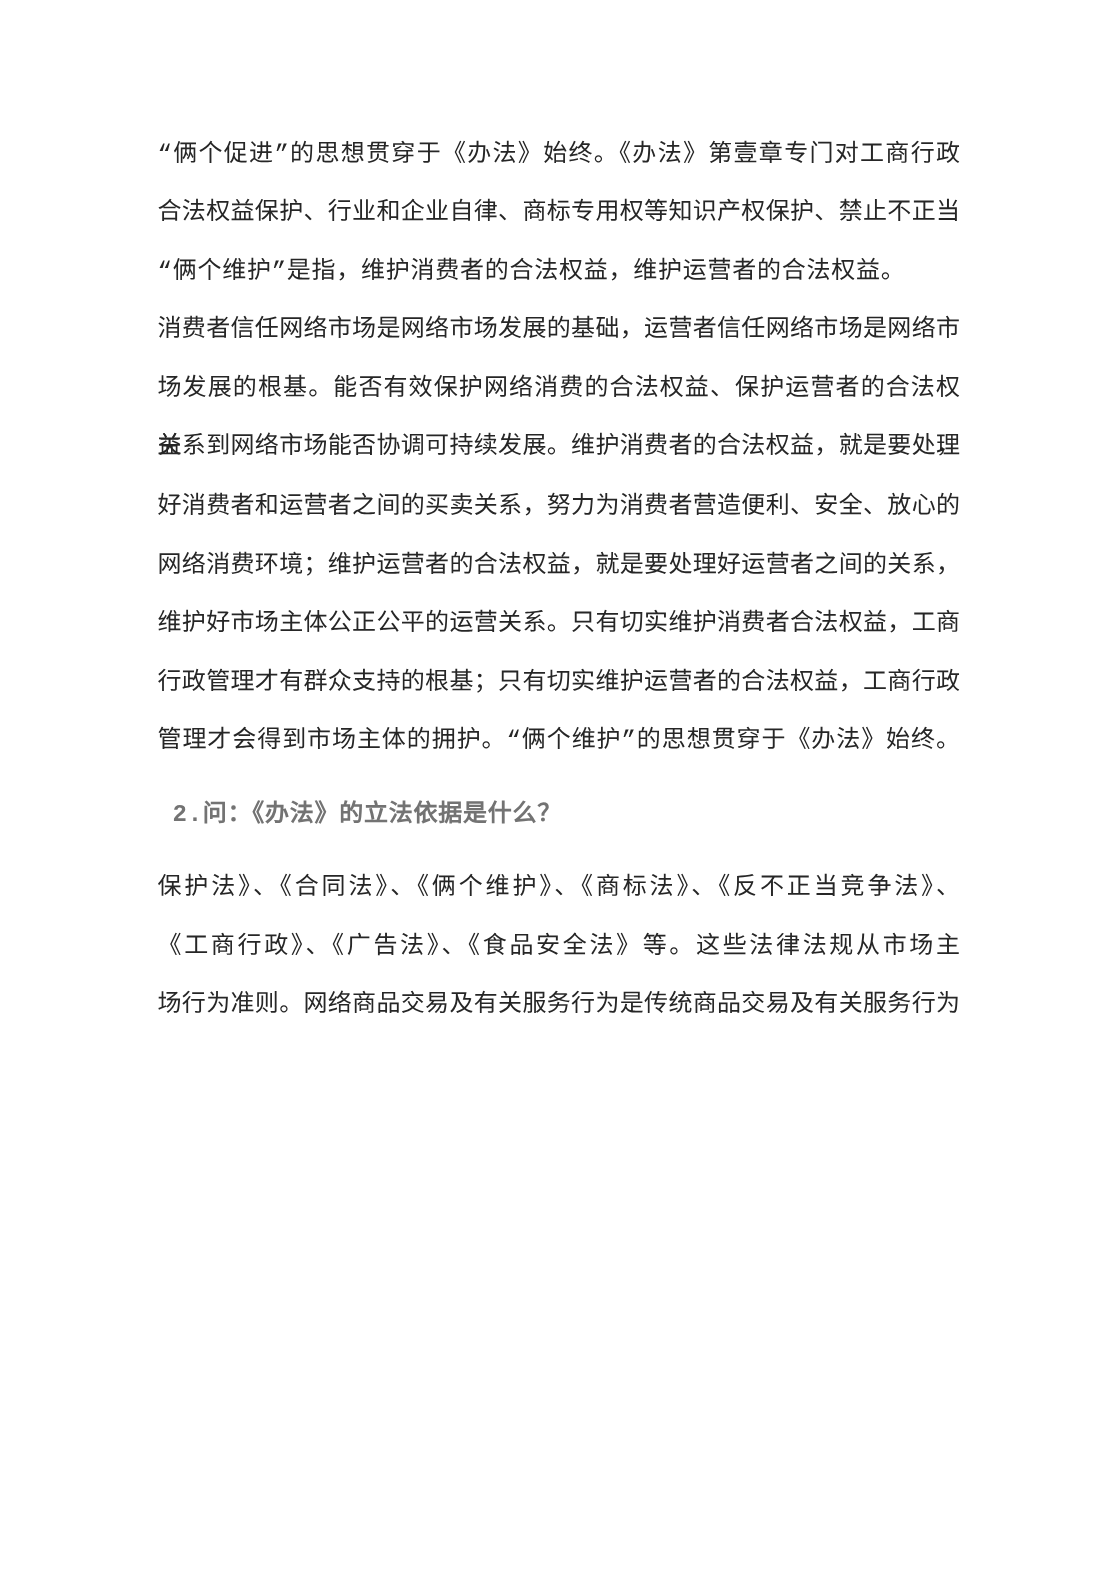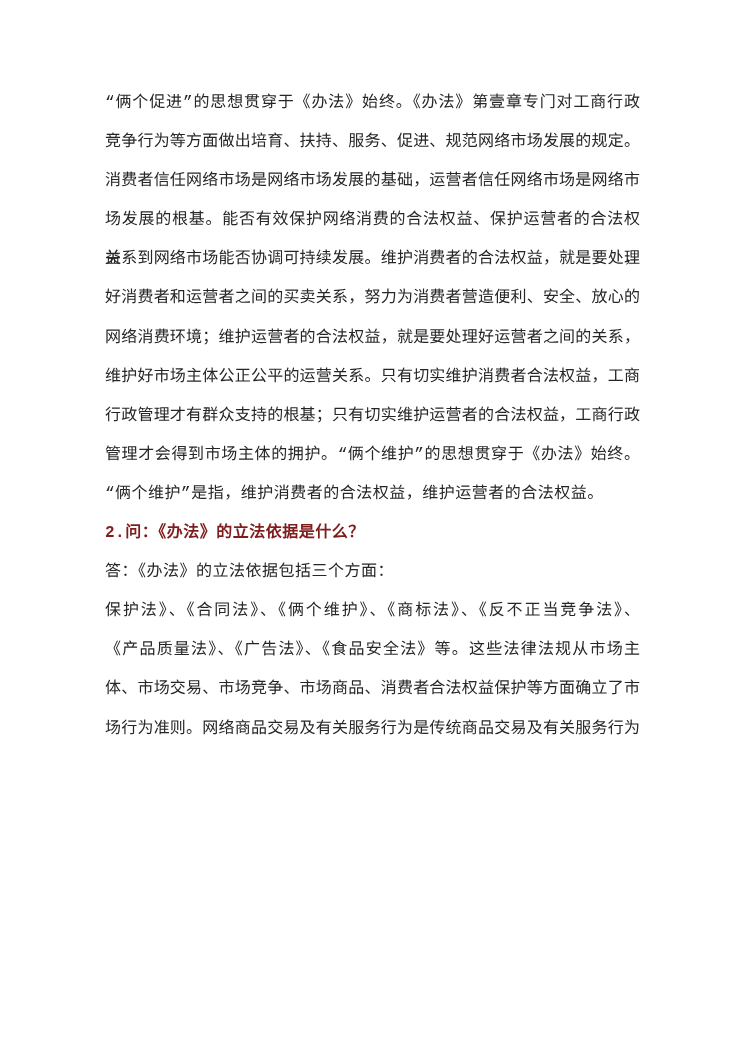--- a/index.html
+++ b/index.html
@@ -37,57 +37,53 @@
   }
   
   .line.fill {
     white-space: normal;
     text-align: justify;
     text-align-last: justify;
     letter-spacing: 0;
   }
   .line.heading {
     font-weight: bold;
-    color: #7f1d1d;
-    margin: 0;
+    color: #737373;
+    margin: 10px;
   }
 </style>
 </head>
 <body>
 
 <div class="page">
   <div class="content">
 
     <div class="para">
       <div class="line fill">“俩个促进”的思想贯穿于《办法》始终。《办法》第壹章专门对工商行政</div>
-      <div class="line fill">竞争行为等方面做出培育、扶持、服务、促进、规范网络市场发展的规定。</div>
+      <div class="line fill">合法权益保护、行业和企业自律、商标专用权等知识产权保护、禁止不正当</div>
+    </div>
+
+    <div class="para">
+      <div class="line">“俩个维护”是指，维护消费者的合法权益，维护运营者的合法权益。</div>
     </div>
 
     <div class="para">
       <div class="line fill">消费者信任网络市场是网络市场发展的基础，运营者信任网络市场是网络市</div>
       <div class="line fill">场发展的根基。能否有效保护网络消费的合法权益、保护运营者的合法权益，</div>
       <div class="line fill">关系到网络市场能否协调可持续发展。维护消费者的合法权益，就是要处理</div>
       <div class="line fill">好消费者和运营者之间的买卖关系，努力为消费者营造便利、安全、放心的</div>
       <div class="line fill">网络消费环境；维护运营者的合法权益，就是要处理好运营者之间的关系，</div>
       <div class="line fill">维护好市场主体公正公平的运营关系。只有切实维护消费者合法权益，工商</div>
       <div class="line fill">行政管理才有群众支持的根基；只有切实维护运营者的合法权益，工商行政</div>
       <div class="line fill">管理才会得到市场主体的拥护。“俩个维护”的思想贯穿于《办法》始终。</div>
     </div>
 
-    <div class="para">
-      <div class="line">“俩个维护”是指，维护消费者的合法权益，维护运营者的合法权益。</div>
-    </div>
-
     <h2 class="line heading">2.问：《办法》的立法依据是什么？</h2>
 
-    <div class="para">
-      <div class="line">答：《办法》的立法依据包括三个方面：</div>
-    </div>
 
     <div class="para">
       <div class="line fill">保护法》、《合同法》、《俩个维护》、《商标法》、《反不正当竞争法》、</div>
-      <div class="line fill">《产品质量法》、《广告法》、《食品安全法》等。这些法律法规从市场主</div>
-      <div class="line fill">体、市场交易、市场竞争、市场商品、消费者合法权益保护等方面确立了市</div>
+      <div class="line fill">《工商行政》、《广告法》、《食品安全法》等。这些法律法规从市场主</div>
       <div class="line fill">场行为准则。网络商品交易及有关服务行为是传统商品交易及有关服务行为</div>
     </div>
 
   </div>
 </div>
 
 </body></html>

